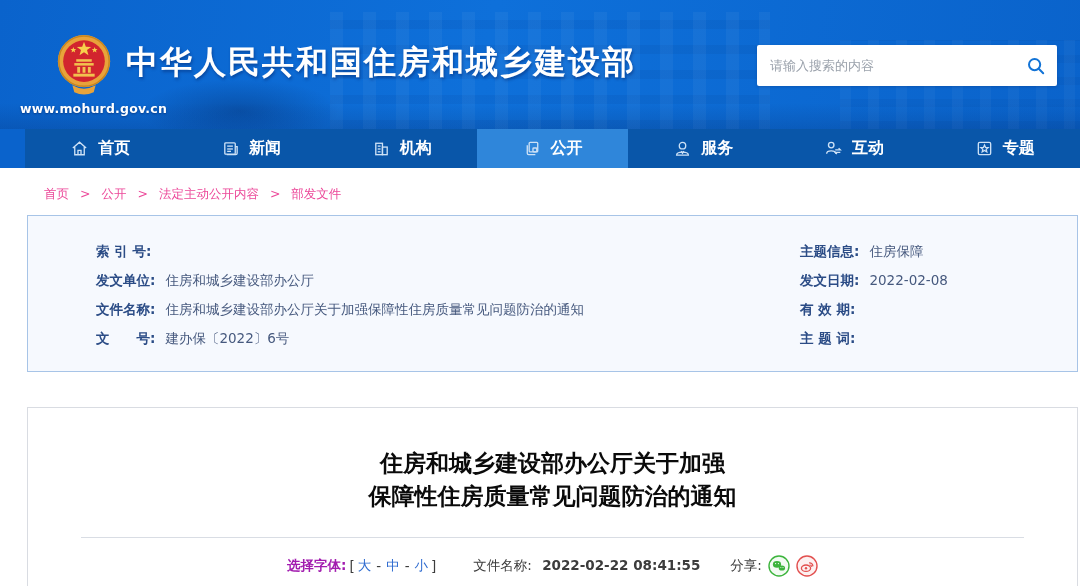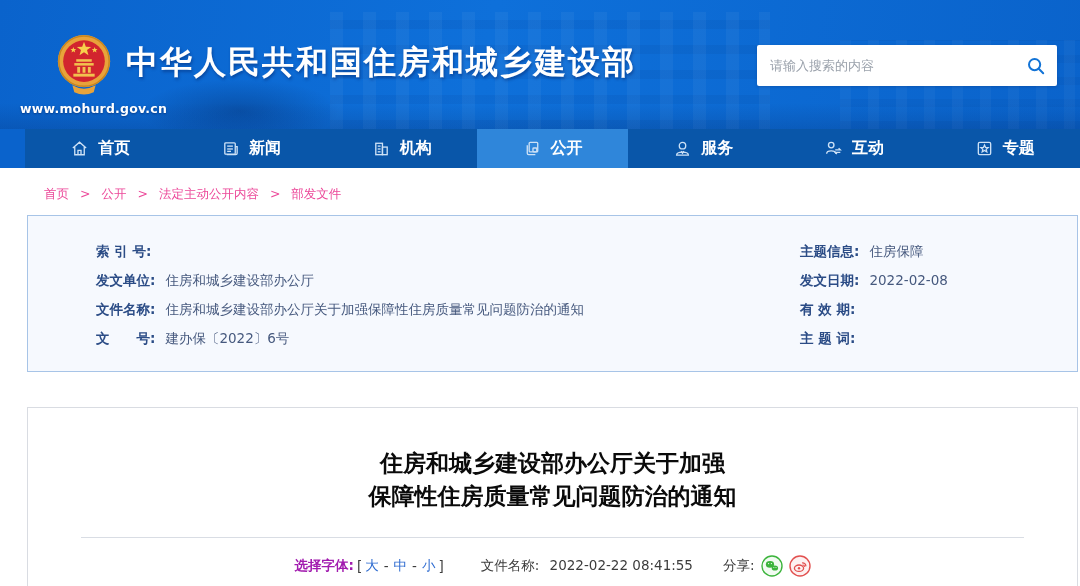--- a/index.html
+++ b/index.html
@@ -68,21 +68,21 @@
   .card-title { margin-top:39px; text-align:center; font-size:23px; font-weight:bold;
                 color:#0a0a0a; line-height:33px; }
   .card-divider { margin:24px 53px 0 53px; border-top:1px solid #d9dde4; }
   .card-toolbar { margin-top:17px; display:flex; justify-content:center; align-items:center;
                   font-size:13.5px; color:#3c3c3c; }
   .tb-label { color:#a21caf;font-weight:bold; }
   .bracket { margin:0 3px; color:#3c3c3c; }
   .fs-opt { color:#2e6bd0; cursor:pointer; }
   .fs-sep { margin:0 5px; color:#3c3c3c; }
   .tb-publish { margin-left:34px; }
-  .tb-publish .tb-val { margin-left:6px; }
+  .tb-publish .tb-val { margin-left:6px;font-weight:bold; }
   .tb-share { margin-left:30px; display:flex; align-items:center; gap:6px; }
   .share-btn { border:0; background:transparent; padding:0; display:flex; cursor:pointer; }
 </style>
 </head>
 <body>
 
 <div class="header">
   <div class="h-tex1"></div>
   <div class="h-tex2"></div>
   <div class="h-tree"></div>

